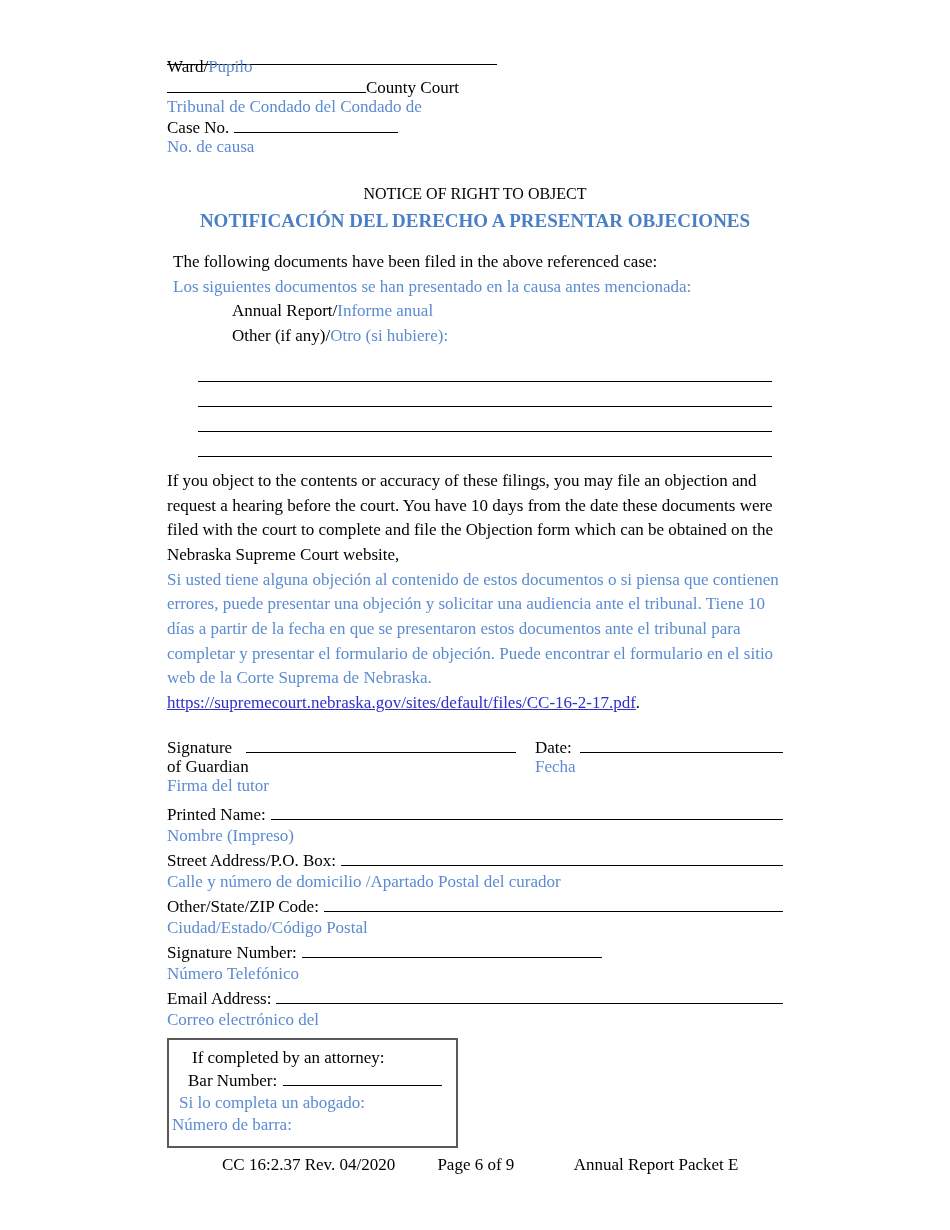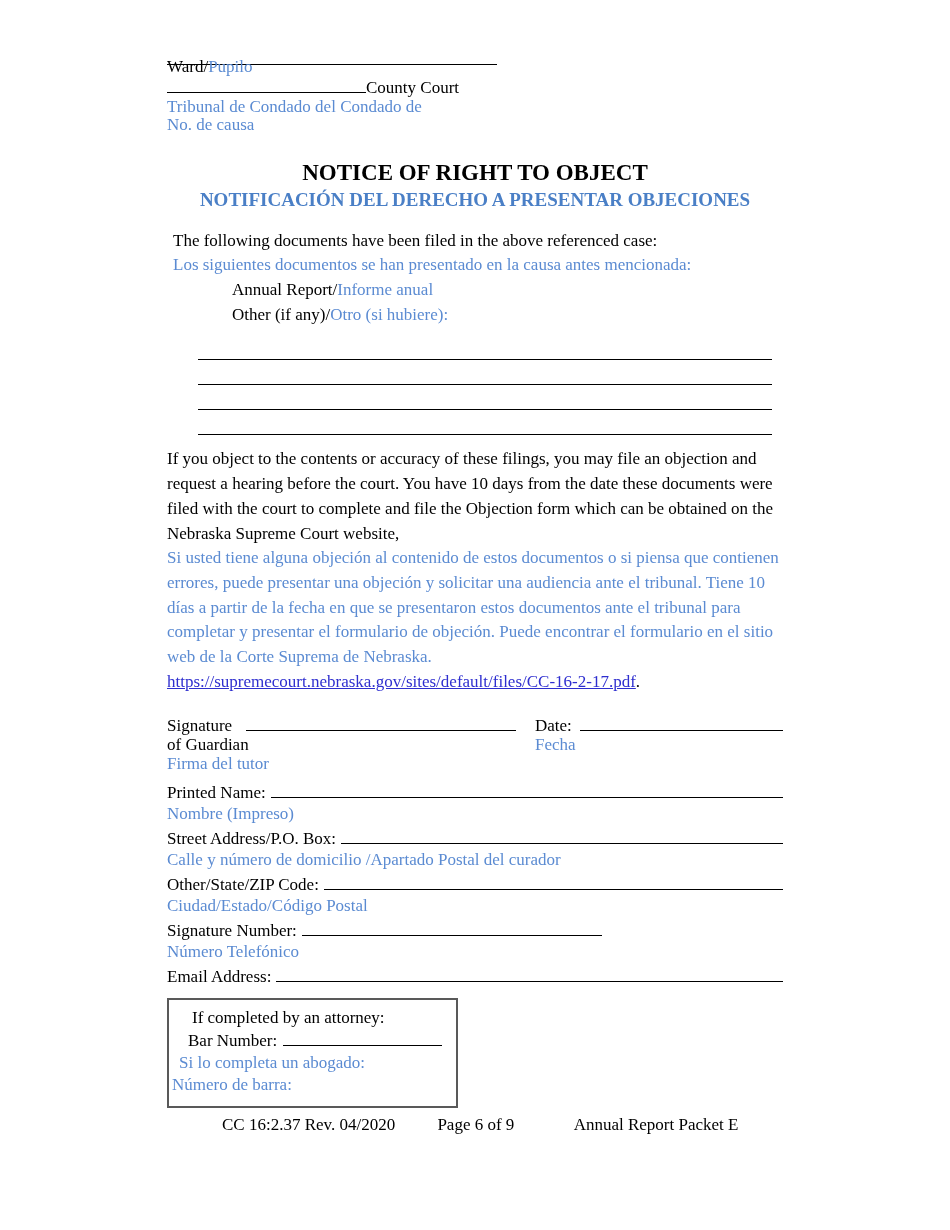--- a/index.html
+++ b/index.html
@@ -26,21 +26,21 @@
 
   
   .top-line-row{height:10px;line-height:10px;}
   .hline{line-height:18.4px;white-space:nowrap;}
   .w330{width:330px;}
   .w200{width:199px;}
   .w163{width:164px;}
 
   
   .title-block{margin-top:24px;text-align:center;}
-  .title-en{font-weight:bold;font-size:23px;line-height:27px;}
+  .title-en{font-weight:normal;font-size:16px;line-height:27px;}
   .title-es{font-weight:bold;font-size:19px;line-height:27px;color:var(--title-blue);}
 
   
   .intro{margin-top:16px;}
   .bodyline{line-height:24.7px;margin-left:6px;}
   .indent{padding-left:59px;}
 
   
   .write-lines{margin-top:8px;padding-left:31px;}
   .wline{height:25px;border-bottom:1.5px solid #000;width:574px;}
@@ -99,20 +99,24 @@
       <div class="top-line-row">
         <span class="uline w330"></span>
       </div>
       <div class="hline">
         <span>Ward/</span><span class="es">Pupilo</span>
       </div>
       <div class="hline">
         <span class="uline w200"></span><span>County Court</span>
       </div>
       <div class="hline es">Tribunal de Condado del Condado de</div>
+      <div class="hline">
+        <span>Case No.</span>
+        <span class="uline w163"></span>
+      </div>
       <div class="hline es">No. de causa</div>
     </div>
 
     <div class="title-block">
       <div class="title-en">NOTICE OF RIGHT TO OBJECT</div>
       <div class="title-es">NOTIFICACIÓN DEL DERECHO A PRESENTAR OBJECIONES</div>
     </div>
 
     <div class="intro">
       <div class="bodyline">The following documents have been filed in the above referenced case:</div>
@@ -183,20 +187,21 @@
           <span class="flabel">Signature Number:</span>
           <span class="fline fixed"></span>
         </div>
         <div class="fsub es">Número Telefónico</div>
       </div>
       <div class="field">
         <div class="frow">
           <span class="flabel">Email Address:</span>
           <span class="fline"></span>
         </div>
+        <div class="fsub es">Correo electrónico del</div>
       </div>
     </div>
 
     <div class="attorney-box">
       <div class="abox-row r1">If completed by an attorney:</div>
       <div class="abox-row r2">
         <span class="flabel">Bar Number:</span>
         <span class="bar-line"></span>
       </div>
       <div class="abox-row r3 es">Si lo completa un abogado:</div>

